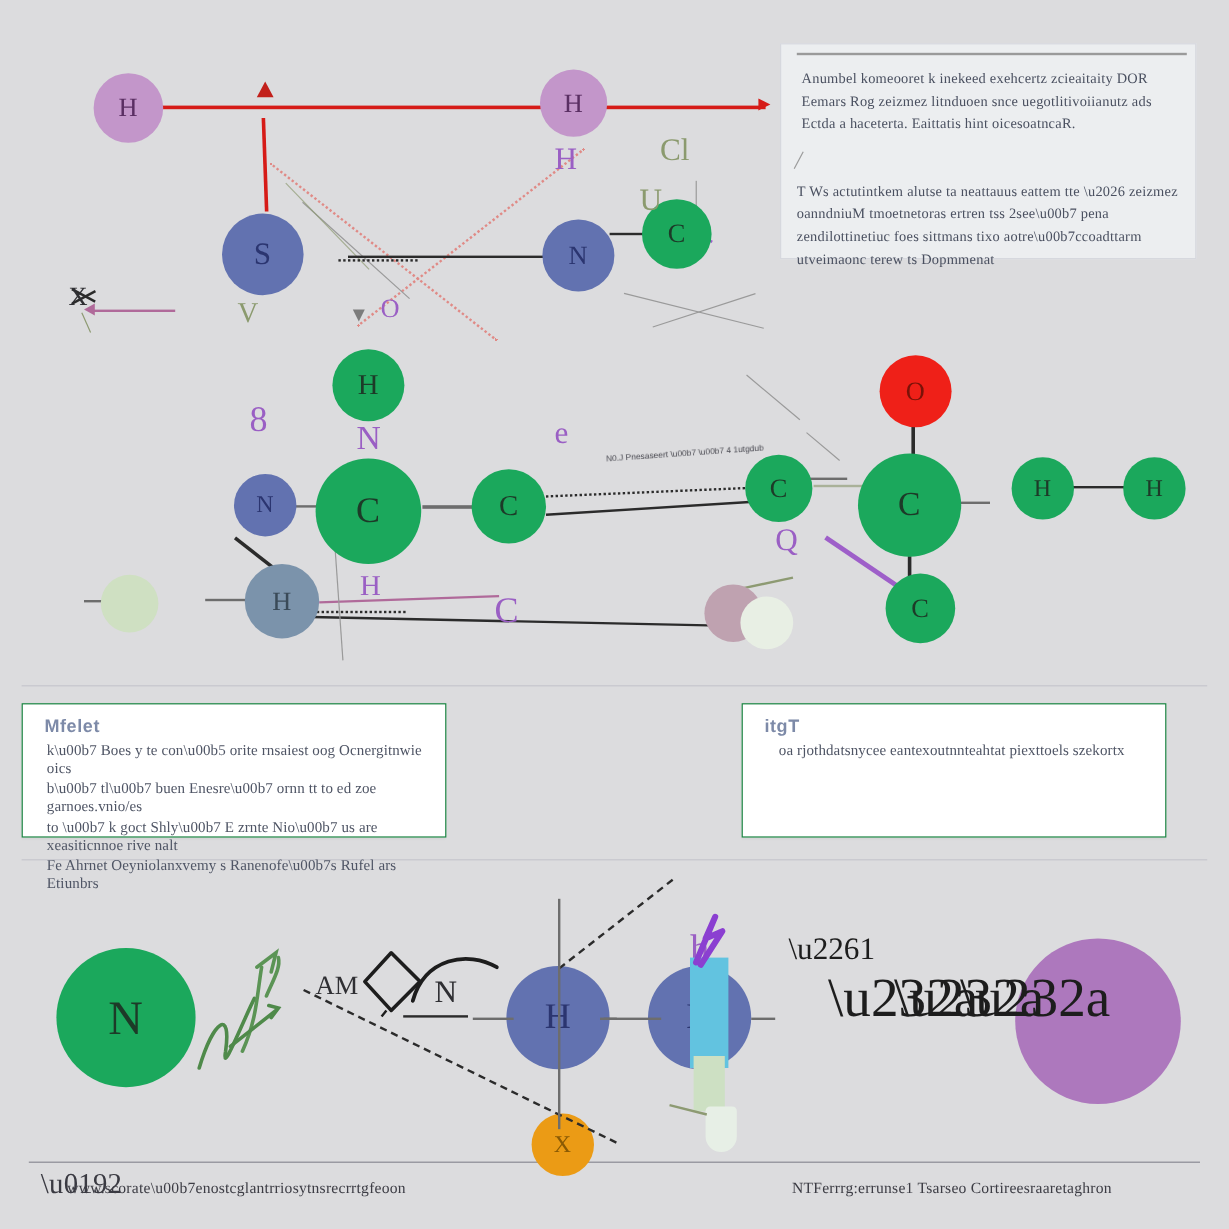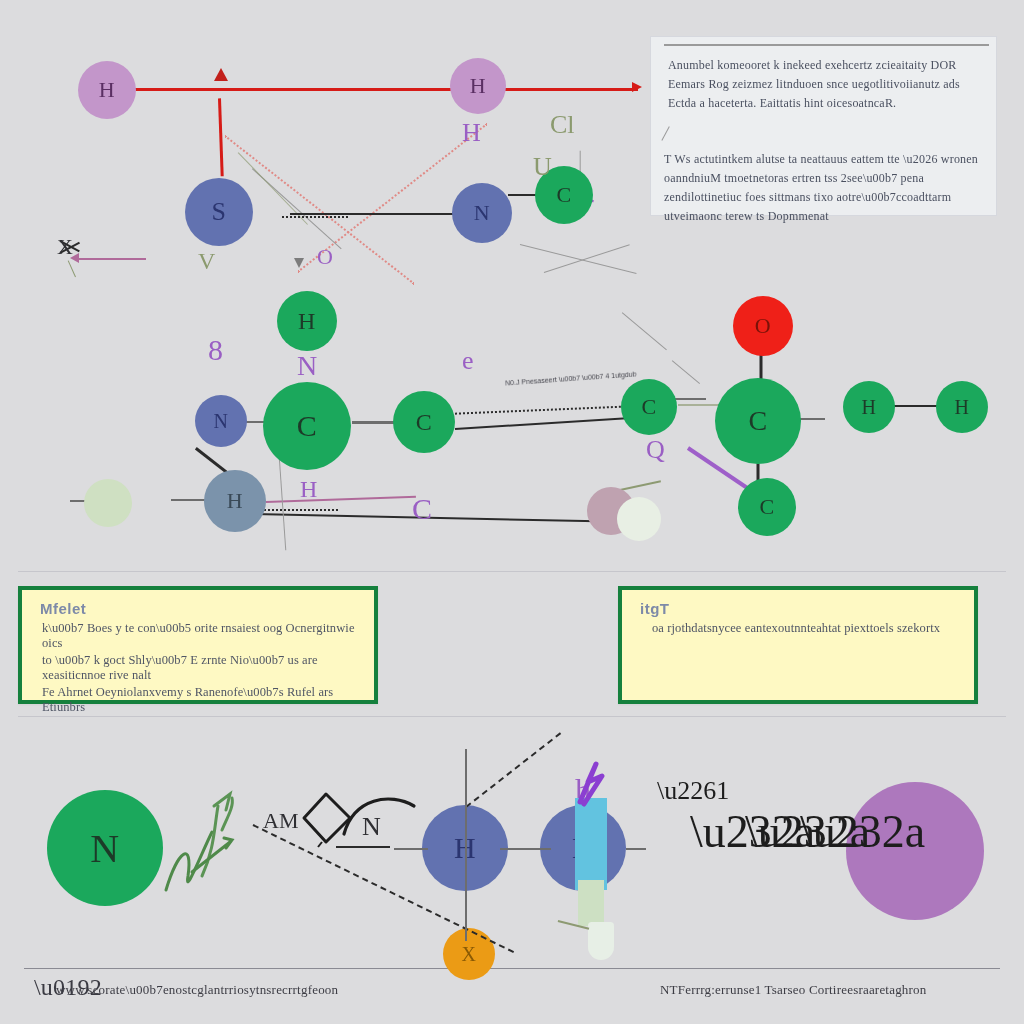--- a/index.html
+++ b/index.html
@@ -45,22 +45,22 @@
   .bond.dotted{
     background:none;
     border-top:2px dotted #2b2b2b;height:0;
   }
   .bond.dotted-red{background:none;border-top:2px dotted #e08a86;height:0;}
   .bond.dashed{background:none;border-top:2px dashed #2b2b2b;height:0;}
 
   
   .panel{
     position:absolute;
-    background:#fef9c3;
-    border:4px solid #15803d;
+    background:#ffffff;
+    border:1px solid #15803d;
     box-shadow:0 1px 2px rgba(0,0,0,.05);
   }
   .panel .ptitle{
     font-family:"Liberation Sans", sans-serif;
     font-size:15px;color:#7d8aa8;font-weight:700;
     margin:10px 0 4px 18px;letter-spacing:.5px;
     filter:blur(.35px);
   }
   .panel .pline{
     font-family:"Liberation Serif", serif;
@@ -105,21 +105,21 @@
 
 <div class="stage">
 
   <div class="secdiv" style="left:18px;right:18px;top:571px;"></div>
   <div class="secdiv" style="left:18px;right:18px;top:716px;"></div>
   <div class="footline"></div>
 
   <div style="position:absolute;left:650px;top:36px;width:345px;height:178px;background:#eceef0;border:1px solid #d6d8de;"></div>
   <div class="bond thin" style="left:664px;top:44px;width:325px;height:1.5px;"></div>
   <div class="floattext" style="left:668px;top:56px;width:320px;font-size:12px;line-height:19px;">Anumbel komeooret k inekeed exehcertz zcieaitaity DOR Eemars Rog zeizmez litnduoen snce uegotlitivoiianutz ads Ectda a haceterta. Eaittatis hint oicesoatncaR.</div>
-  <div class="floattext" style="left:664px;top:150px;width:326px;font-size:12px;line-height:19px;">T Ws actutintkem alutse ta neattauus eattem tte \u2026 wronen oanndniuM tmoetnetoras ertren tss 2see\u00b7 pena zendilottinetiuc foes sittmans tixo aotre\u00b7ccoadttarm utveimaonc terew ts Dopmmenat</div>
+  <div class="floattext" style="left:664px;top:150px;width:326px;font-size:12px;line-height:19px;">T Ws actutintkem alutse ta neattauus eattem tte \u2026 zeizmez oanndniuM tmoetnetoras ertren tss 2see\u00b7 pena zendilottinetiuc foes sittmans tixo aotre\u00b7ccoadttarm utveimaonc terew ts Dopmmenat</div>
   <div class="bond thin" style="left:662px;top:140px;width:16px;height:1.4px;transform:rotate(-62deg);"></div>
 
   <div class="bond red" style="left:126px;top:88px;width:512px;height:2.6px;"></div>
   <div class="arrowhead" style="left:632px;top:82px;border-left:10px solid #d61b17;border-top:5px solid transparent;border-bottom:5px solid transparent;"></div>
 
   <div class="bond red" style="left:222px;top:175px;width:78px;height:2.6px;transform:rotate(-92deg);transform-origin:0 50%;"></div>
   <div class="arrowhead" style="left:214px;top:68px;border-bottom:13px solid #c2201b;border-left:7px solid transparent;border-right:7px solid transparent;"></div>
 
   <div class="bond dotted-red" style="left:225px;top:135px;width:240px;transform:rotate(38deg);"></div>
   <div class="bond dotted-red" style="left:487px;top:123px;width:240px;transform:rotate(142deg);"></div>
@@ -260,20 +260,21 @@
       <div class="lbl violet" style="left: 300px; top: 476px; font-size: 24px;">H</div>
       <div class="lbl violet" style="left: 412px; top: 492px; font-size: 30px;">C</div>
       <div class="lbl violet" style="left: 575px; top: 772px; font-size: 32px;">h</div>
       <div class="lbl dark" style="left: 263px; top: 808px; font-size: 22px;">AM</div>
       <div class="lbl dark" style="left: 362px; top: 812px; font-size: 26px;">N</div>
     </div>
 
   <div class="panel" style="left:18px;top:586px;width:352px;height:110px;">
     <div class="ptitle">Mfelet</div>
     <div class="pline">k\u00b7  Boes y te con\u00b5 orite rnsaiest oog Ocnergitnwie oics</div>
+    <div class="pline">b\u00b7  tl\u00b7 buen Enesre\u00b7 ornn tt to ed zoe garnoes.vnio/es</div>
     <div class="pline">to \u00b7 k goct Shly\u00b7 E zrnte  Nio\u00b7 us are xeasiticnnoe rive nalt</div>
     <div class="pline">Fe  Ahrnet Oeyniolanxvemy s Ranenofe\u00b7s  Rufel ars Etiunbrs</div>
   </div>
 
   <div class="panel" style="left:618px;top:586px;width:352px;height:110px;">
     <div class="ptitle">itgT</div>
     <div class="pline" style="margin-left:30px;">oa rjothdatsnycee eantexoutnnteahtat piexttoels szekortx</div>
   </div>
 
   <svg class="scribble" style="left:158px;top:780px;" width="130" height="120" viewBox="0 0 130 120">

